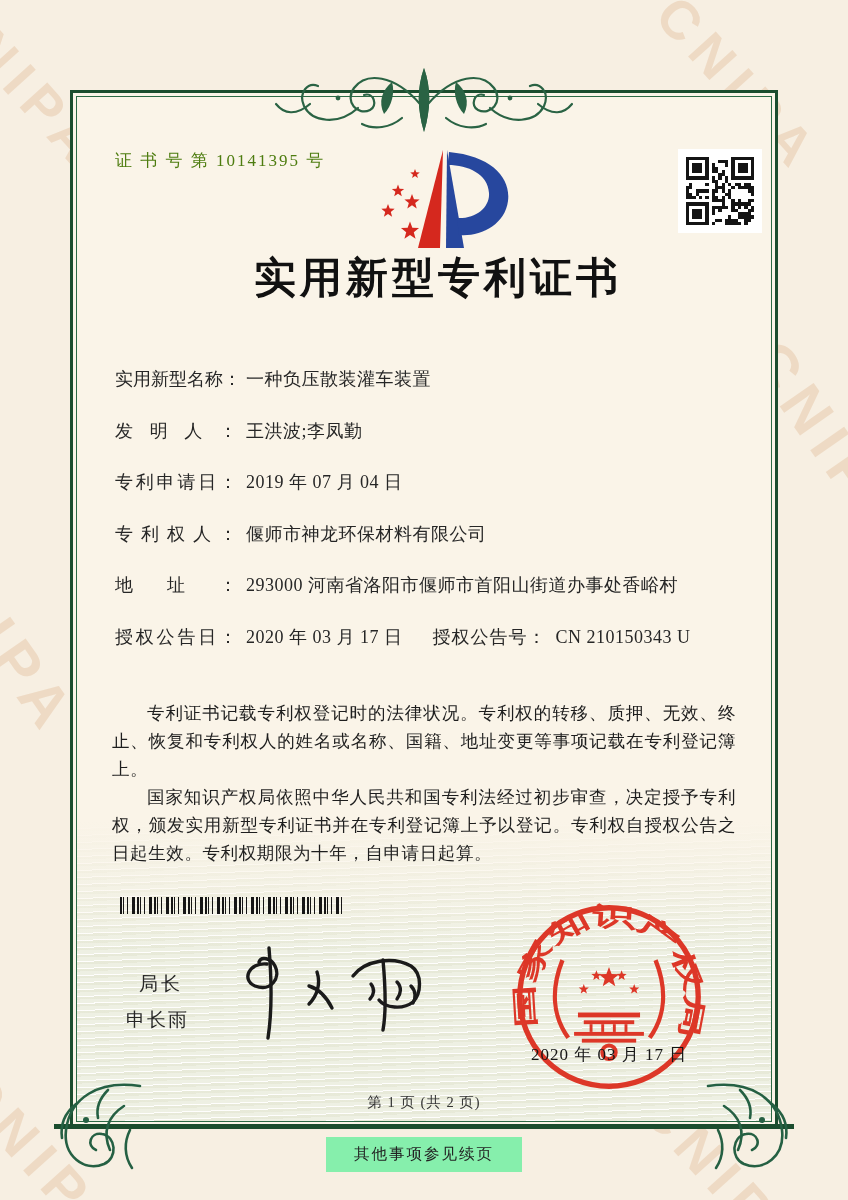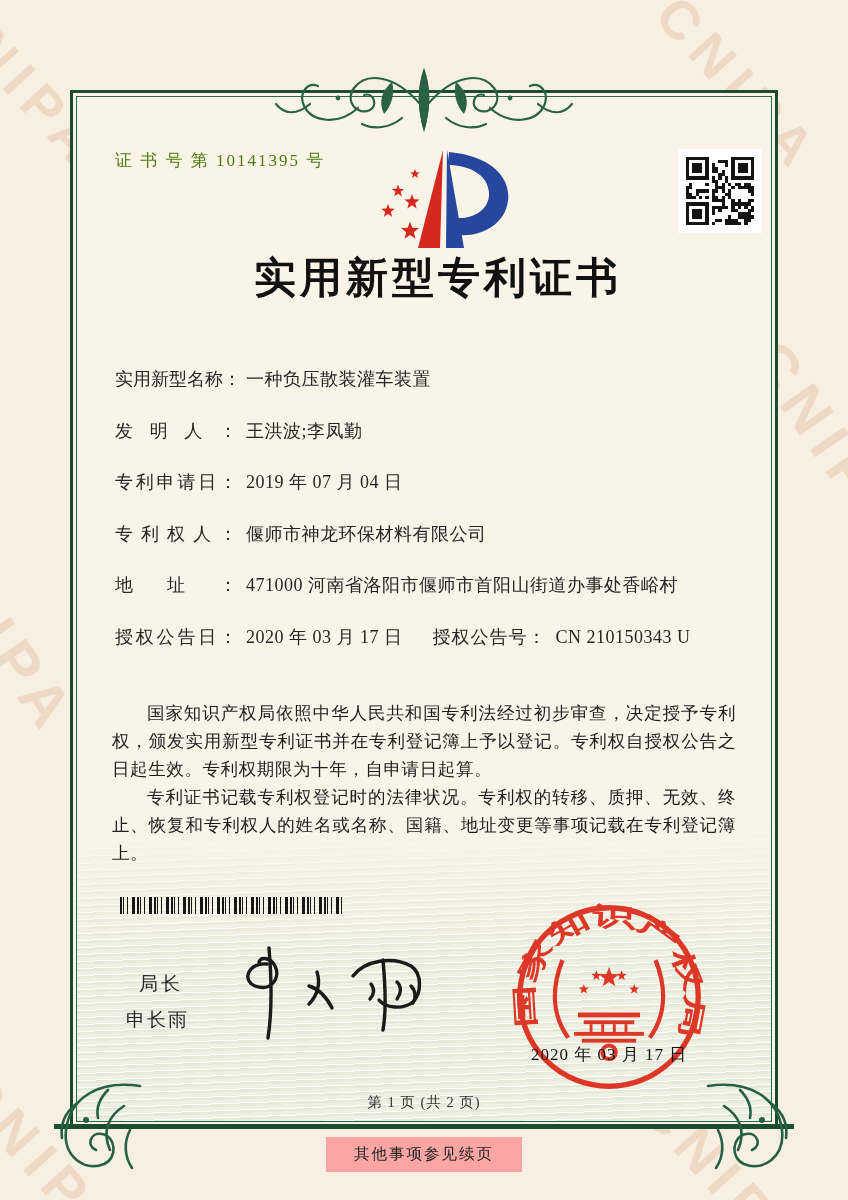--- a/index.html
+++ b/index.html
@@ -47,21 +47,21 @@
   .signer-title{position:absolute;left:139px;top:971px;font-size:19px;letter-spacing:3px;}
   .signer-name{position:absolute;left:126px;top:1007px;font-size:19px;letter-spacing:2px;}
   .sig{position:absolute;left:225px;top:942px;width:215px;height:100px;}
   
   .seal{position:absolute;left:512px;top:900px;width:194px;height:194px;}
   .seal svg{position:absolute;inset:0;opacity:.93;}
   .seal-date{position:absolute;left:0;right:0;top:143px;text-align:center;
              font-size:17px;color:#151515;letter-spacing:1px;}
   
   .pageno{position:absolute;left:0;right:0;top:1093px;text-align:center;font-size:14.5px;letter-spacing:1px;color:#333;}
-  .note{position:absolute;left:50%;transform:translateX(-50%);top:1137px;background:#fca5a5;
+  .note{position:absolute;left:50%;transform:translateX(-50%);top:1137px;background:#86efac;
         padding:7px 28px;font-size:15.5px;letter-spacing:2px;color:#222;}
 </style>
 </head>
 <body>
 
 <div class="page">
 
   <div class="wm" style="left:-28px;top:-20px;font-size:54px;transform:rotate(48deg);">CNIPA</div>
   <div class="wm" style="left:690px;top:-16px;font-size:54px;transform:rotate(48deg);">CNIPA</div>
   <div class="wm" style="left:792px;top:328px;font-size:60px;transform:rotate(55deg);">CNIPA</div>
@@ -278,30 +278,30 @@
     <div class="frow">
       <span class="flabel">发明人：</span><span class="fvalue">王洪波;李凤勤</span>
     </div>
     <div class="frow">
       <span class="flabel">专利申请日：</span><span class="fvalue">2019 年 07 月 04 日</span>
     </div>
     <div class="frow">
       <span class="flabel">专利权人：</span><span class="fvalue">偃师市神龙环保材料有限公司</span>
     </div>
     <div class="frow">
-      <span class="flabel">地址：</span><span class="fvalue">471000 河南省洛阳市偃师市首阳山街道办事处香峪村</span>
+      <span class="flabel">地址：</span><span class="fvalue">293000 河南省洛阳市偃师市首阳山街道办事处香峪村</span>
     </div>
     <div class="frow">
       <span class="flabel">授权公告日：</span><span class="fvalue">2020 年 03 月 17 日</span><span class="grant2"><span class="g2label">授权公告号：</span><span class="fvalue">CN 210150343 U</span></span>
     </div>
   </div>
 
   <div class="paras">
+    <p>专利证书记载专利权登记时的法律状况。专利权的转移、质押、无效、终止、恢复和专利权人的姓名或名称、国籍、地址变更等事项记载在专利登记簿上。</p>
     <p>国家知识产权局依照中华人民共和国专利法经过初步审查，决定授予专利权，颁发实用新型专利证书并在专利登记簿上予以登记。专利权自授权公告之日起生效。专利权期限为十年，自申请日起算。</p>
-    <p>专利证书记载专利权登记时的法律状况。专利权的转移、质押、无效、终止、恢复和专利权人的姓名或名称、国籍、地址变更等事项记载在专利登记簿上。</p>
   </div>
 
   <div class="barcode"></div>
 
   <div class="signer-title">局长</div>
   <div class="signer-name">申长雨</div>
   <svg class="sig" viewBox="0 0 215 100">
     <g fill="none" stroke="#1a1a1a" stroke-width="3.4" stroke-linecap="round" stroke-linejoin="round">
       <path d="M42,22 C24,20 16,38 30,44 C46,50 56,36 50,24 C46,16 36,14 34,20"></path>
       <path d="M44,6 C46,30 48,64 43,96"></path>

